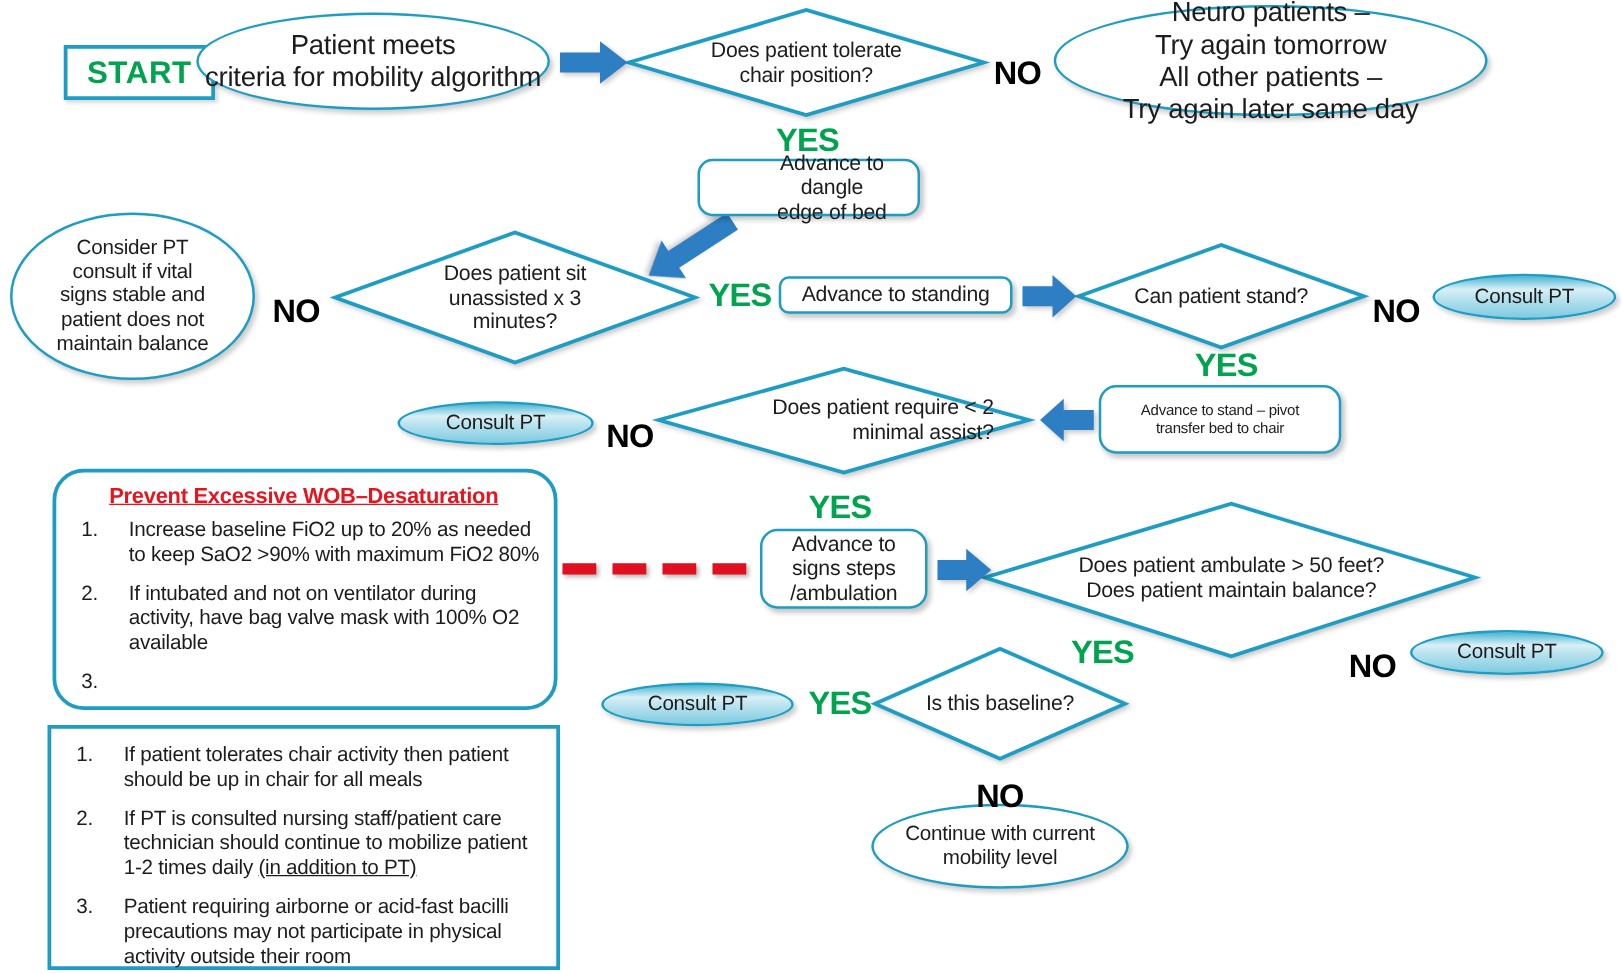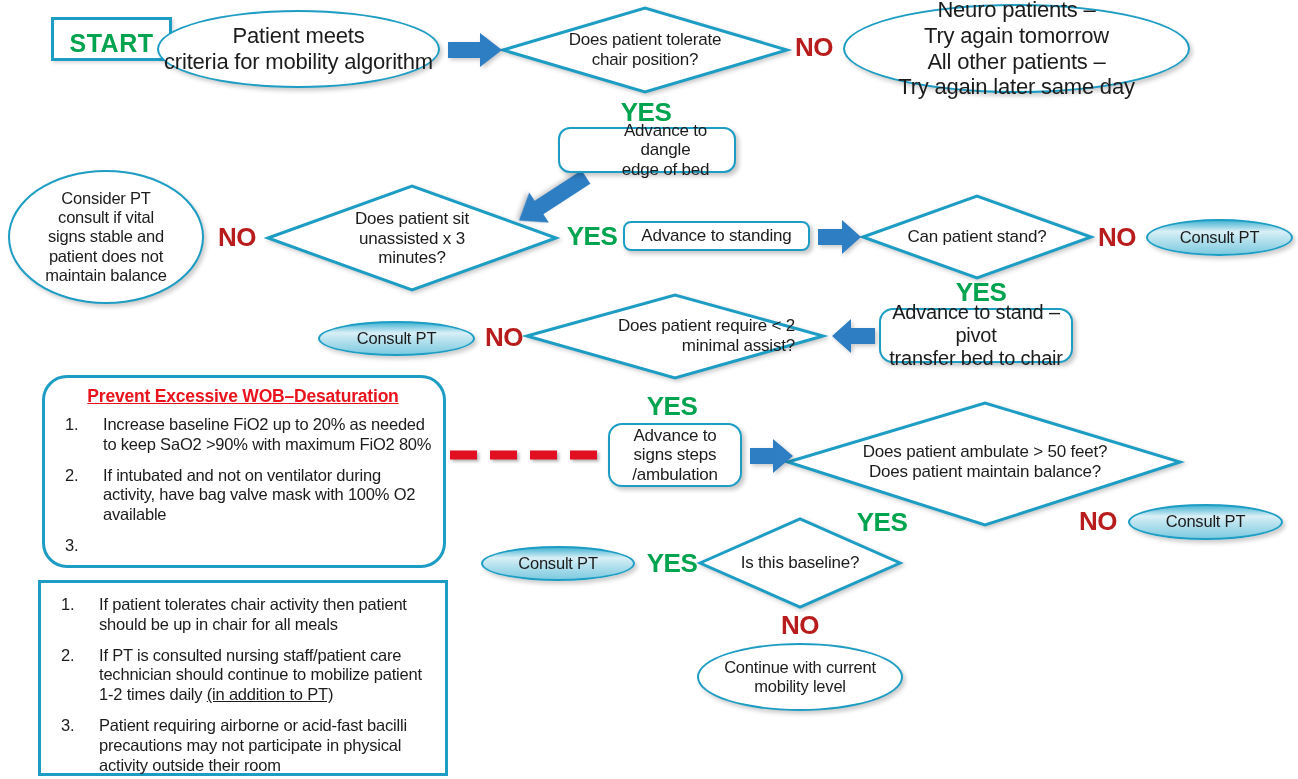--- a/index.html
+++ b/index.html
@@ -32,21 +32,21 @@
   .dtext{
     transform:translate(-50%,-50%);
     font-size:17px;line-height:1.15;letter-spacing:-0.2px;
     text-align:center;white-space:pre-line;
   }
   .lbl{
     transform:translate(-50%,-50%);
     font-size:26px;font-weight:bold;letter-spacing:-0.5px;white-space:nowrap;
   }
   .lbl.yes{color:#00a34e;}
-  .lbl.no{color:#b91c1c;}
+  .lbl.no{color:#000000;margin-top:12px;}
 
   #start-box{
     border:3px solid #1d9dc4;background:#fff;color:#00a34e;
     font-size:25px;font-weight:bold;letter-spacing:0.5px;
     box-shadow:2px 2px 3px rgba(0,0,0,0.15);
   }
 
   .infobox{
     border:3px solid #1d9dc4;background:#fff;padding:6px 10px 4px 8px;
     font-size:16.5px;line-height:1.2;letter-spacing:-0.2px;
@@ -76,21 +76,21 @@
 
     <path class="shape" fill="#2e7ec3" d="M448,42 L480,42 L480,33 L502,50 L480,67 L480,58 L448,58 Z"></path>
     <path class="shape" fill="#2e7ec3" d="M0,-8 L56,-8 L56,-18 L80,0 L56,18 L56,8 L0,8 Z" transform="translate(586,177) rotate(147)"></path>
     <path class="shape" fill="#2e7ec3" d="M818,229 L842,229 L842,220 L861,237 L842,254 L842,245 L818,245 Z"></path>
     <path class="shape" fill="#2e7ec3" d="M875,328 L851,328 L851,319 L832,336 L851,353 L851,344 L875,344 Z"></path>
     <path class="shape" fill="#2e7ec3" d="M750,448 L773,448 L773,439 L793,456 L773,473 L773,464 L750,464 Z"></path>
 
     <line class="dash" x1="450" y1="455" x2="602" y2="455" stroke="#e01020" stroke-width="9" stroke-dasharray="27 13"></line>
   </svg>
 
-  <div id="start-box" class="abs center" style="left:51px;top:17px;width:121px;height:44px;align-items:flex-end;">
+  <div id="start-box" class="abs center" style="left:51px;top:36px;width:121px;height:44px;">
     <span>START</span>
   </div>
 
   <div class="abs center oval pre" style="left:157px;top:10px;width:283px;height:78px;">Patient meets
 criteria for mobility algorithm</div>
 
   <div class="abs center oval pre" style="left:843px;top:4px;width:347px;height:89px;">Neuro patients –
 Try again tomorrow
 All other patients –
 Try again later same day</div>
@@ -110,21 +110,21 @@
   <div class="abs center oval oval-grad" style="left:481px;top:546px;width:154px;height:35px;">Consult PT</div>
 
   <div class="abs center oval pre" style="left:697px;top:643px;width:206px;height:68px;font-size:16.5px;">Continue with current
 mobility level</div>
 
   <div class="abs center rbox pre" style="left:558px;top:127px;width:178px;height:46px;border-radius:12px;padding-left:37px;">Advance to dangle
 edge of bed</div>
 
   <div class="abs center rbox" style="left:623px;top:221px;width:187px;height:30px;border-radius:8px;">Advance to standing</div>
 
-  <div class="abs center rbox pre" style="left:879px;top:308px;width:194px;height:55px;border-radius:14px;font-size:20px;">Advance to stand – pivot
+  <div class="abs center rbox pre" style="left:879px;top:308px;width:194px;height:55px;border-radius:14px;font-size:12px;">Advance to stand – pivot
 transfer bed to chair</div>
 
   <div class="abs center rbox pre" style="left:608px;top:423px;width:134px;height:64px;border-radius:14px;">Advance to
 signs steps
 /ambulation</div>
 
   <div class="abs dtext" style="left:645px;top:50px;width:230px;">Does patient tolerate
 chair position?</div>
   <div class="abs dtext" style="left:412px;top:238px;width:180px;">Does patient sit
 unassisted x 3

